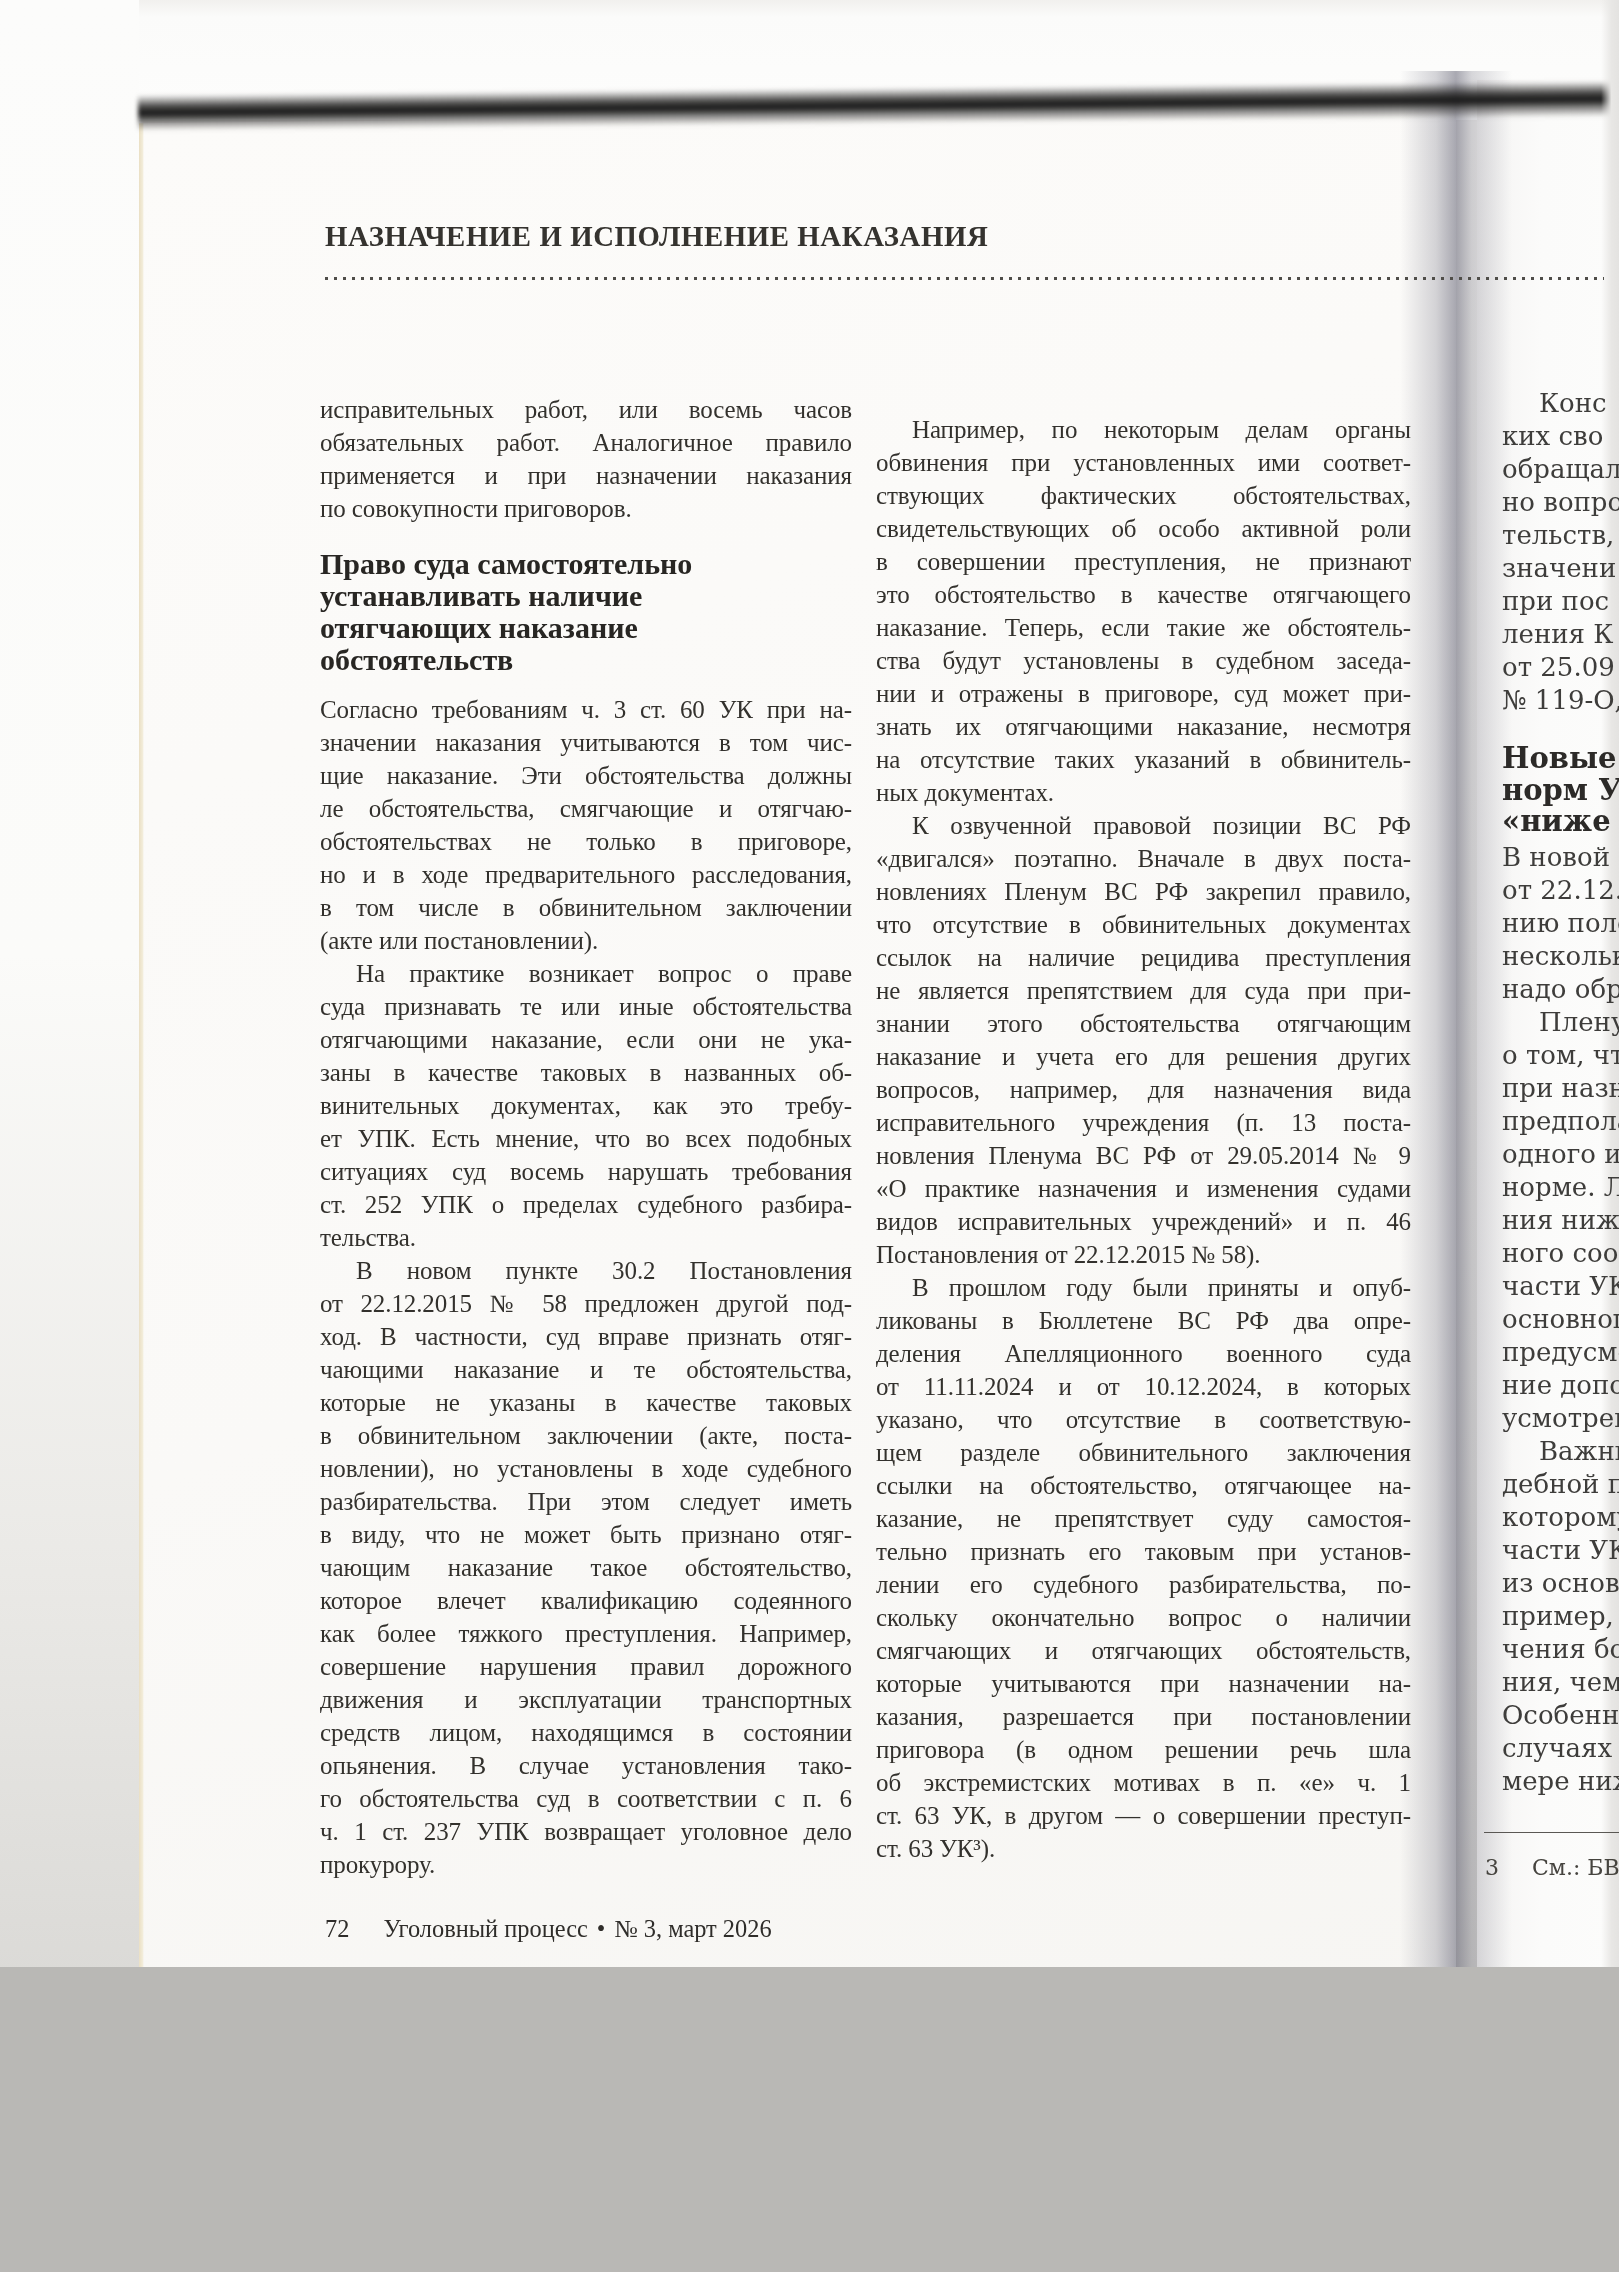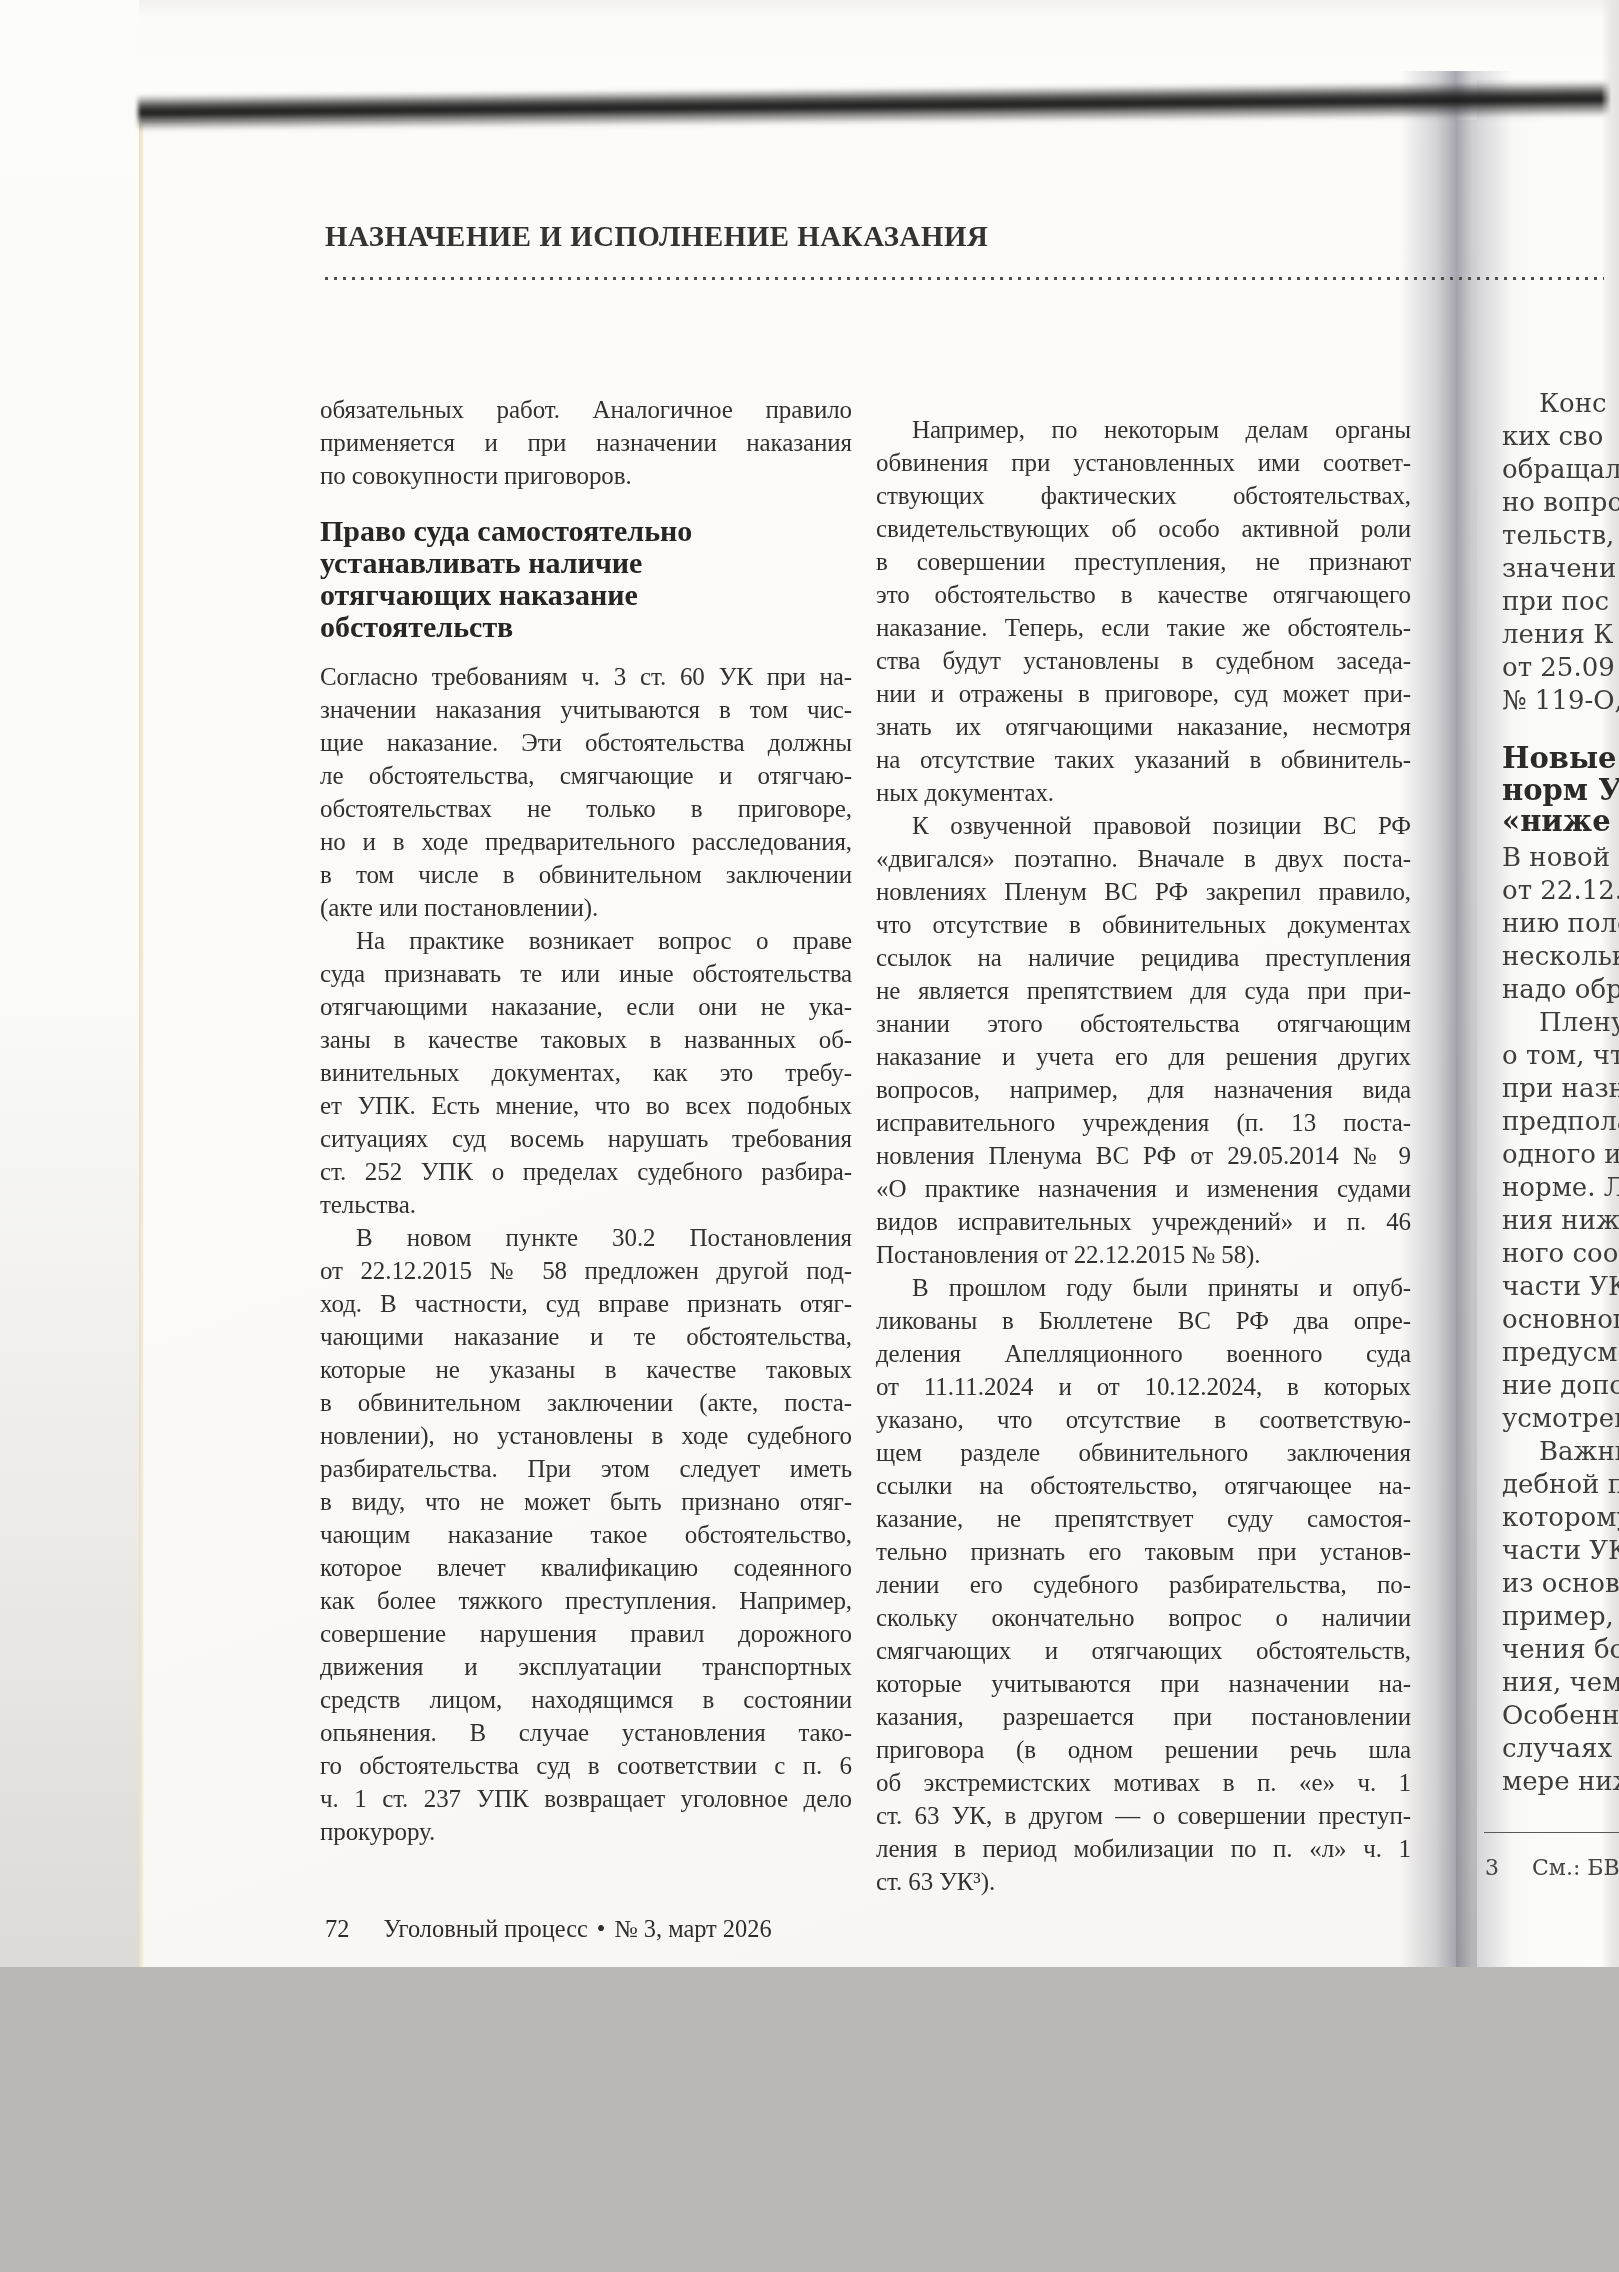--- a/index.html
+++ b/index.html
@@ -86,20 +86,21 @@
   <div class="gutter"></div>
   <div class="top-band"></div>
   <div class="bottom-band"></div>
   <div class="right-strip"></div>
 
   <h1 class="header-title">НАЗНАЧЕНИЕ И ИСПОЛНЕНИЕ НАКАЗАНИЯ</h1>
   <div class="dotted-rule"></div>
 
   <div class="col col1">
       <div class="para">
+        <div class="line">исправительных работ, или восемь часов</div>
         <div class="line">обязательных работ. Аналогичное правило</div>
         <div class="line">применяется и при назначении наказания</div>
         <div class="line last">по совокупности приговоров.</div>
       </div>
       <div class="para heading">
         <div class="line">Право суда самостоятельно</div>
         <div class="line">устанавливать наличие</div>
         <div class="line">отягчающих наказание</div>
         <div class="line last">обстоятельств</div>
       </div>
@@ -188,21 +189,20 @@
         <div class="line">казание, не препятствует суду самостоя-</div>
         <div class="line">тельно признать его таковым при установ-</div>
         <div class="line">лении его судебного разбирательства, по-</div>
         <div class="line">скольку окончательно вопрос о наличии</div>
         <div class="line">смягчающих и отягчающих обстоятельств,</div>
         <div class="line">которые учитываются при назначении на-</div>
         <div class="line">казания, разрешается при постановлении</div>
         <div class="line">приговора (в одном решении речь шла</div>
         <div class="line">об экстремистских мотивах в п. «е» ч. 1</div>
         <div class="line">ст. 63 УК, в другом — о совершении преступ-</div>
-        <div class="line">ления в период мобилизации по п. «л» ч. 1</div>
         <div class="line last">ст. 63 УК³).</div>
       </div>
     </div>
 
   <div class="rp col3-upper">
       <div class="para">
         <div class="line indent nojust">Конс</div>
         <div class="line nojust">ких сво</div>
         <div class="line nojust">обращал</div>
         <div class="line nojust">но вопро</div>

